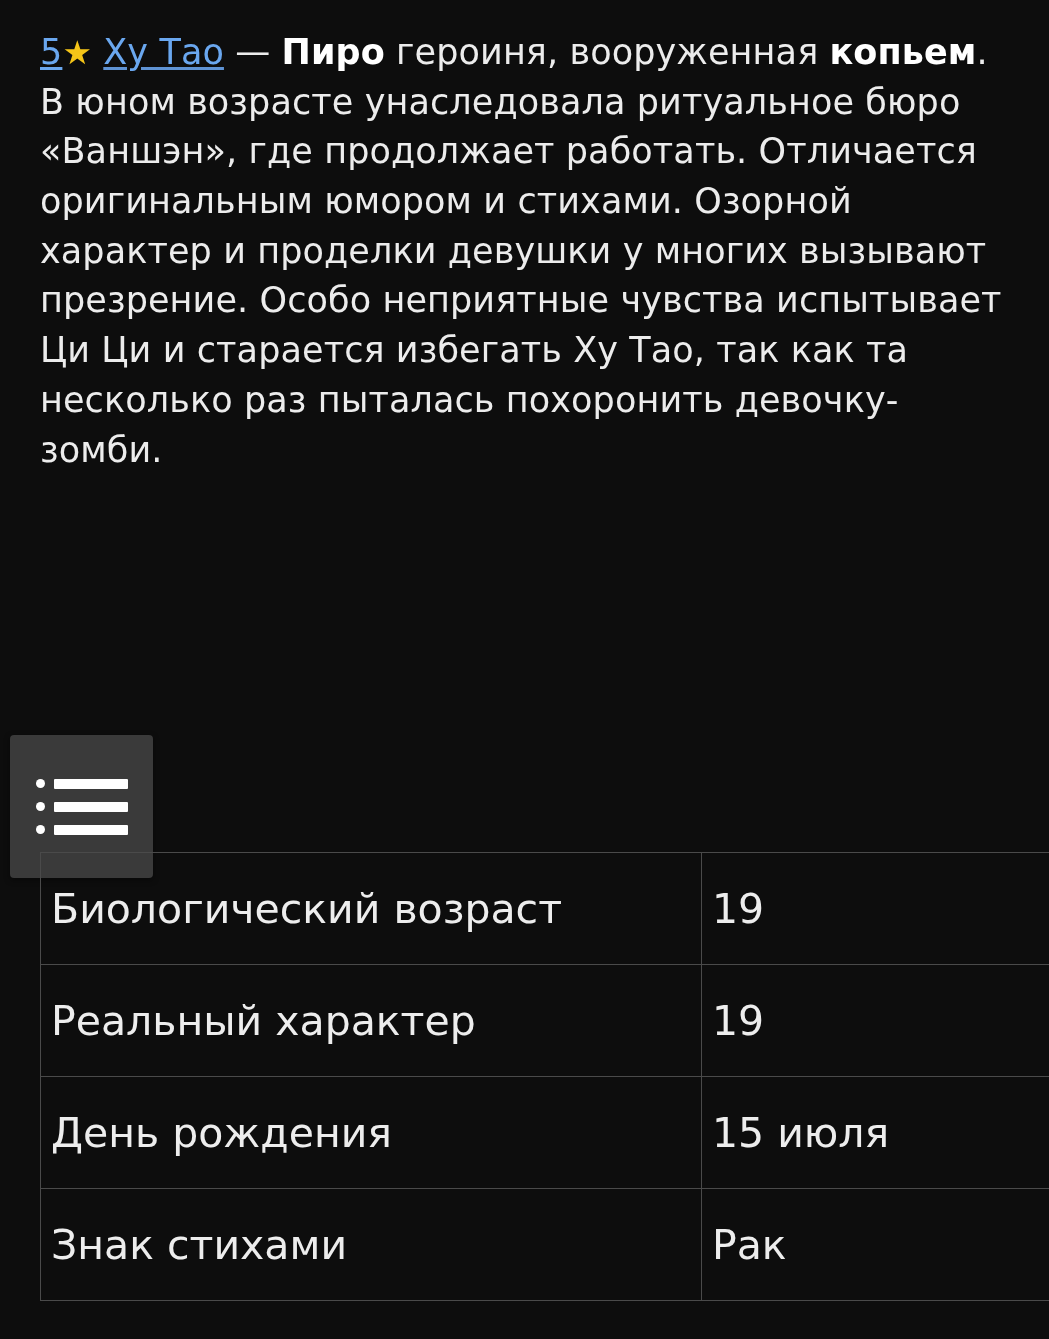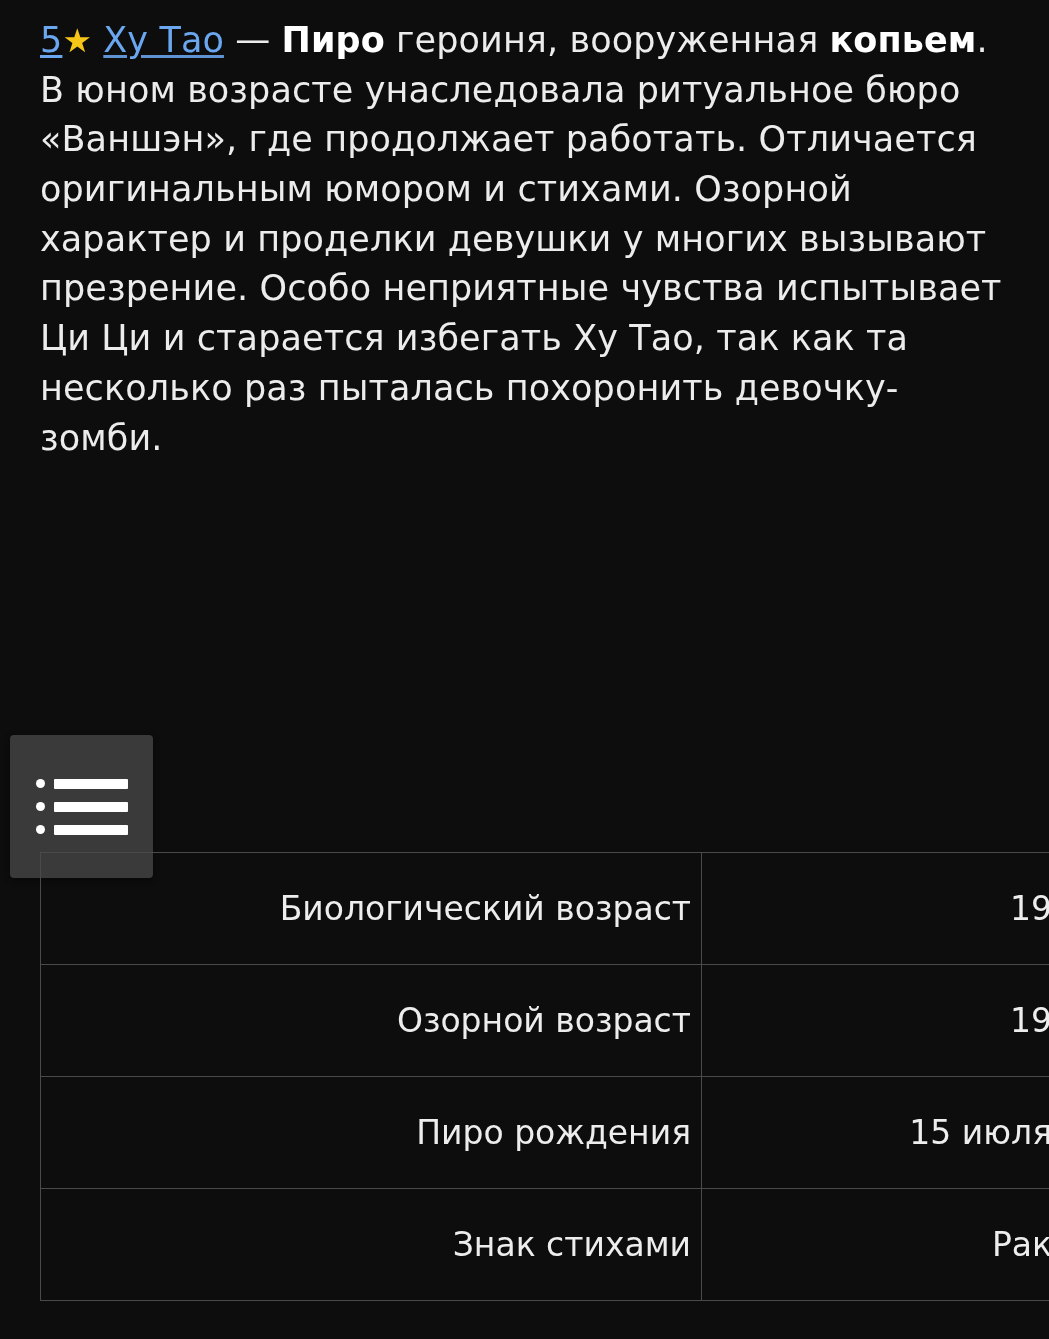--- a/index.html
+++ b/index.html
@@ -13,21 +13,21 @@
     overflow: hidden;
     font-family: "DejaVu Sans", sans-serif;
     color: #e8e8e8;
     position: relative;
   }
   .page {
     position: relative;
     width: 1049px;
     height: 1141px;
     box-sizing: border-box;
-    padding: 16px 40px 0 40px;
+    padding: 28px 40px 0 40px;
   }
   .lead {
     font-size: 35px;
     line-height: 1.42;
     letter-spacing: 0.1px;
     color: #ececec;
     margin: 0;
     max-width: 975px;
   }
   .rarity {
@@ -102,23 +102,23 @@
     width: 982px;
   }
   table.info {
     border-collapse: collapse;
     width: 982px;
     table-layout: fixed;
   }
   table.info td {
     border: 1px solid #4a4a4a;
     height: 111px;
-    text-align: right;
+    text-align: left;
     vertical-align: middle;
-    font-size: 33px;
+    font-size: 41px;
     color: #ededed;
     padding: 0 10px;
   }
   table.info td.label {
     width: 640px;
   }
   table.info td.value {
     width: 340px;
   }
   
@@ -148,25 +148,25 @@
   </div>
 
   <div class="info-table-wrap">
     <table class="info">
       <tbody>
         <tr>
           <td class="label">Биологический возраст</td>
           <td class="value">19</td>
         </tr>
         <tr>
-          <td class="label">Озорной возраст</td>
+          <td class="label">Реальный характер</td>
           <td class="value">19</td>
         </tr>
         <tr>
-          <td class="label">Пиро рождения</td>
+          <td class="label">День рождения</td>
           <td class="value">15 июля</td>
         </tr>
         <tr>
           <td class="label">Знак стихами</td>
           <td class="value">Рак</td>
         </tr>
       </tbody>
     </table>
   </div>
 

